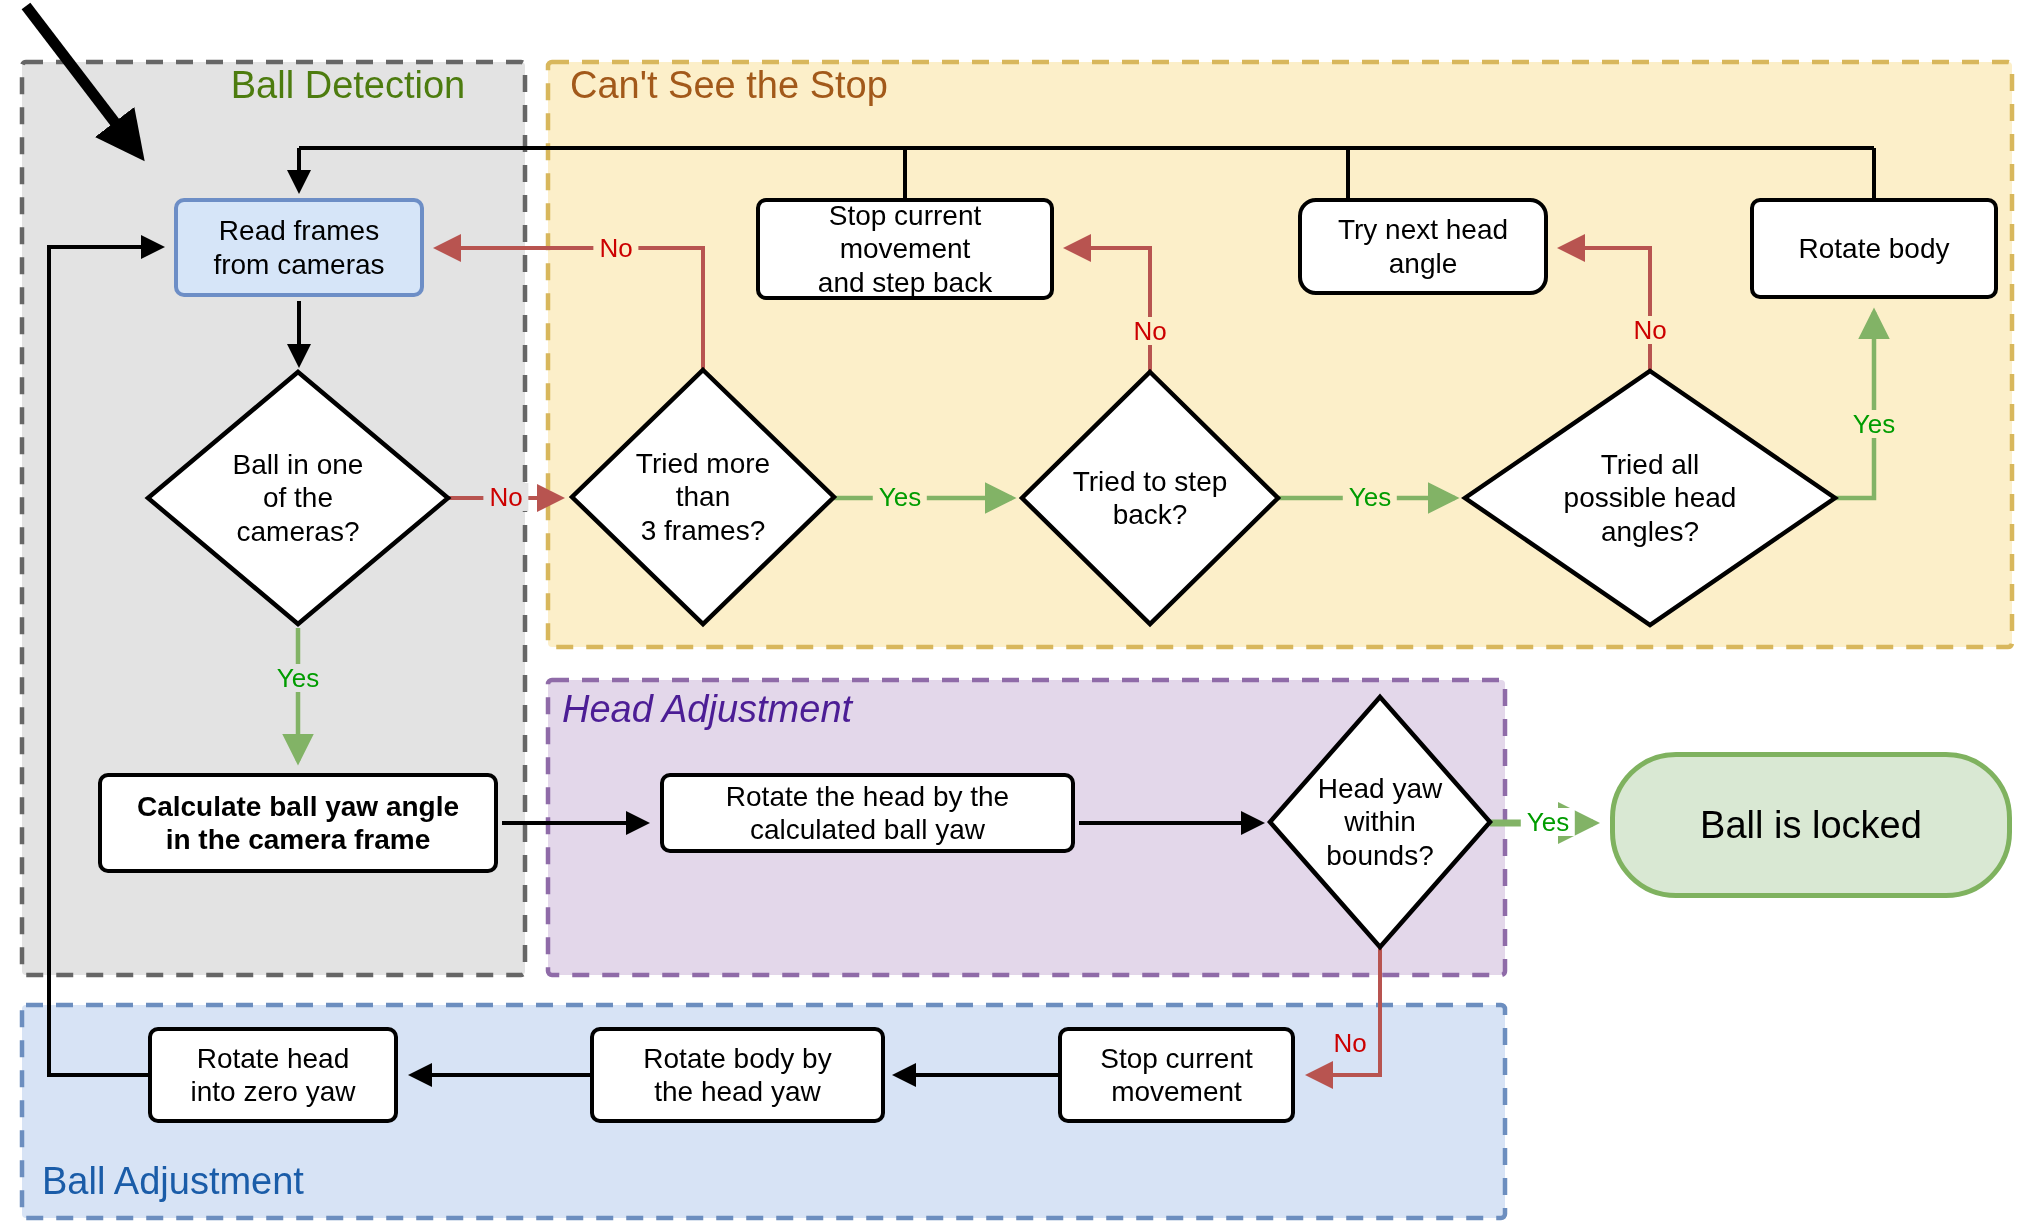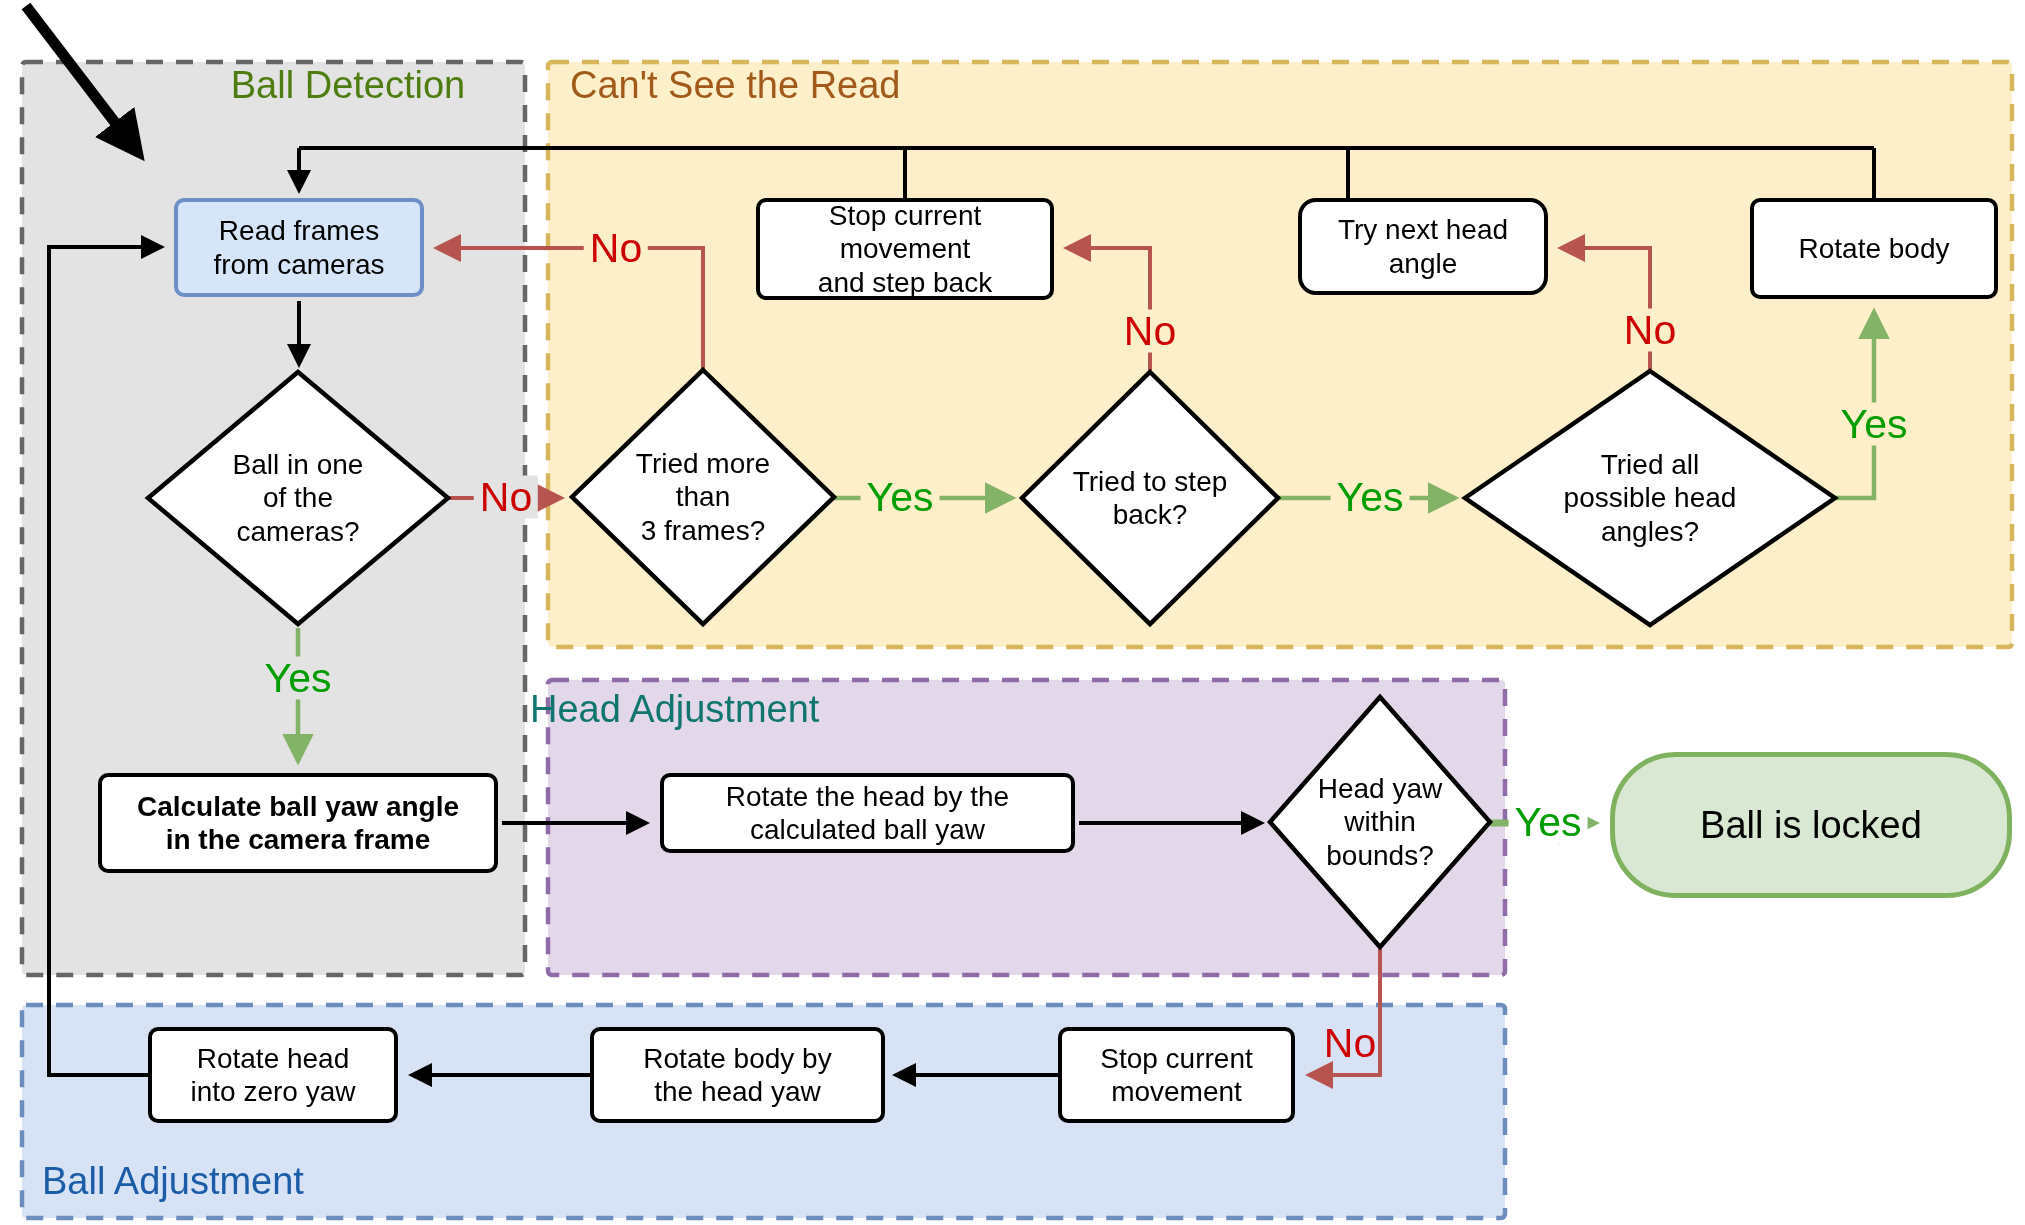--- a/index.html
+++ b/index.html
@@ -19,21 +19,21 @@
   #m-green path,#m-green-big path{fill:var(--flow-green);}
   .node{position:absolute;z-index:3;display:flex;align-items:center;justify-content:center;
         text-align:center;white-space:pre-line;font-size:28px;line-height:1.18;color:#000;
         background:var(--process-fill);border:4px solid var(--process-border);border-radius:10px;box-sizing:border-box;}
   .node.blue{background:var(--read-frames-fill);border-color:var(--read-frames-border);}
   .node.pill{background:var(--ball-locked-fill);border:5px solid var(--ball-locked-border);
              border-radius:66px;font-size:38px;}
   .dtext{position:absolute;z-index:3;display:flex;align-items:center;justify-content:center;
          text-align:center;white-space:pre-line;font-size:28px;line-height:1.18;color:#000;}
   .rtitle{position:absolute;z-index:2;font-size:38px;white-space:nowrap;}
-  .lbl{position:absolute;z-index:4;transform:translate(-50%,-50%);font-size:41px;line-height:1;
+  .lbl{position:absolute;z-index:4;transform:translate(-50%,-50%);font-size:26px;line-height:1;
        padding:1px 6px;white-space:nowrap;}
   .lbl-no{color:var(--no-text);}
   .lbl-yes{color:var(--yes-text);}
   .bg-white{background:#ffffff;}
 </style>
 </head>
 <body>
 
 <div id="stage">
 
@@ -87,22 +87,22 @@
     <path class="edge e-green-big" d="M1490 823 H1593" marker-end="url(#m-green-big)"></path>
 
     <polygon class="diamond" points="298,372 448,498 298,624 148,498"></polygon>
     <polygon class="diamond" points="703,370 834,497 703,624 572,497"></polygon>
     <polygon class="diamond" points="1150,372 1278,498 1150,624 1022,498"></polygon>
     <polygon class="diamond" points="1650,371 1835,498 1650,625 1465,498"></polygon>
     <polygon class="diamond" points="1380,697 1490,822 1380,947 1270,822"></polygon>
   </svg>
 
   <div class="rtitle" style="left: 348px; top: 64px; transform: translateX(-50%); color: #4d7c0f;">Ball Detection</div>
-  <div class="rtitle" style="left: 570px; top: 64px; color: rgb(162, 89, 26);">Can't See the Read</div>
-  <div class="rtitle" style="left: 530px; top: 688px; color: #0f766e;">Head Adjustment</div>
+  <div class="rtitle" style="left: 570px; top: 64px; color: rgb(162, 89, 26);">Can't See the Stop</div>
+  <div class="rtitle" style="left: 562px; top: 688px; color: #4c1d95; font-style: italic;">Head Adjustment</div>
   <div class="rtitle" style="left: 42px; top: 1160px; color: rgb(26, 92, 168);">Ball Adjustment</div>
 
   <div class="node blue" style="left:174px;top:198px;width:250px;height:99px;">Read frames
 from cameras</div>
   <div class="node" style="left:756px;top:198px;width:298px;height:102px;">Stop current movement
 and step back</div>
   <div class="node" style="left:1298px;top:198px;width:250px;height:97px;border-radius:18px;">Try next head
 angle</div>
   <div class="node" style="left:1750px;top:198px;width:248px;height:101px;">Rotate body</div>
   <div class="node" style="left:98px;top:773px;width:400px;height:100px;font-weight:bold;">Calculate ball yaw angle

